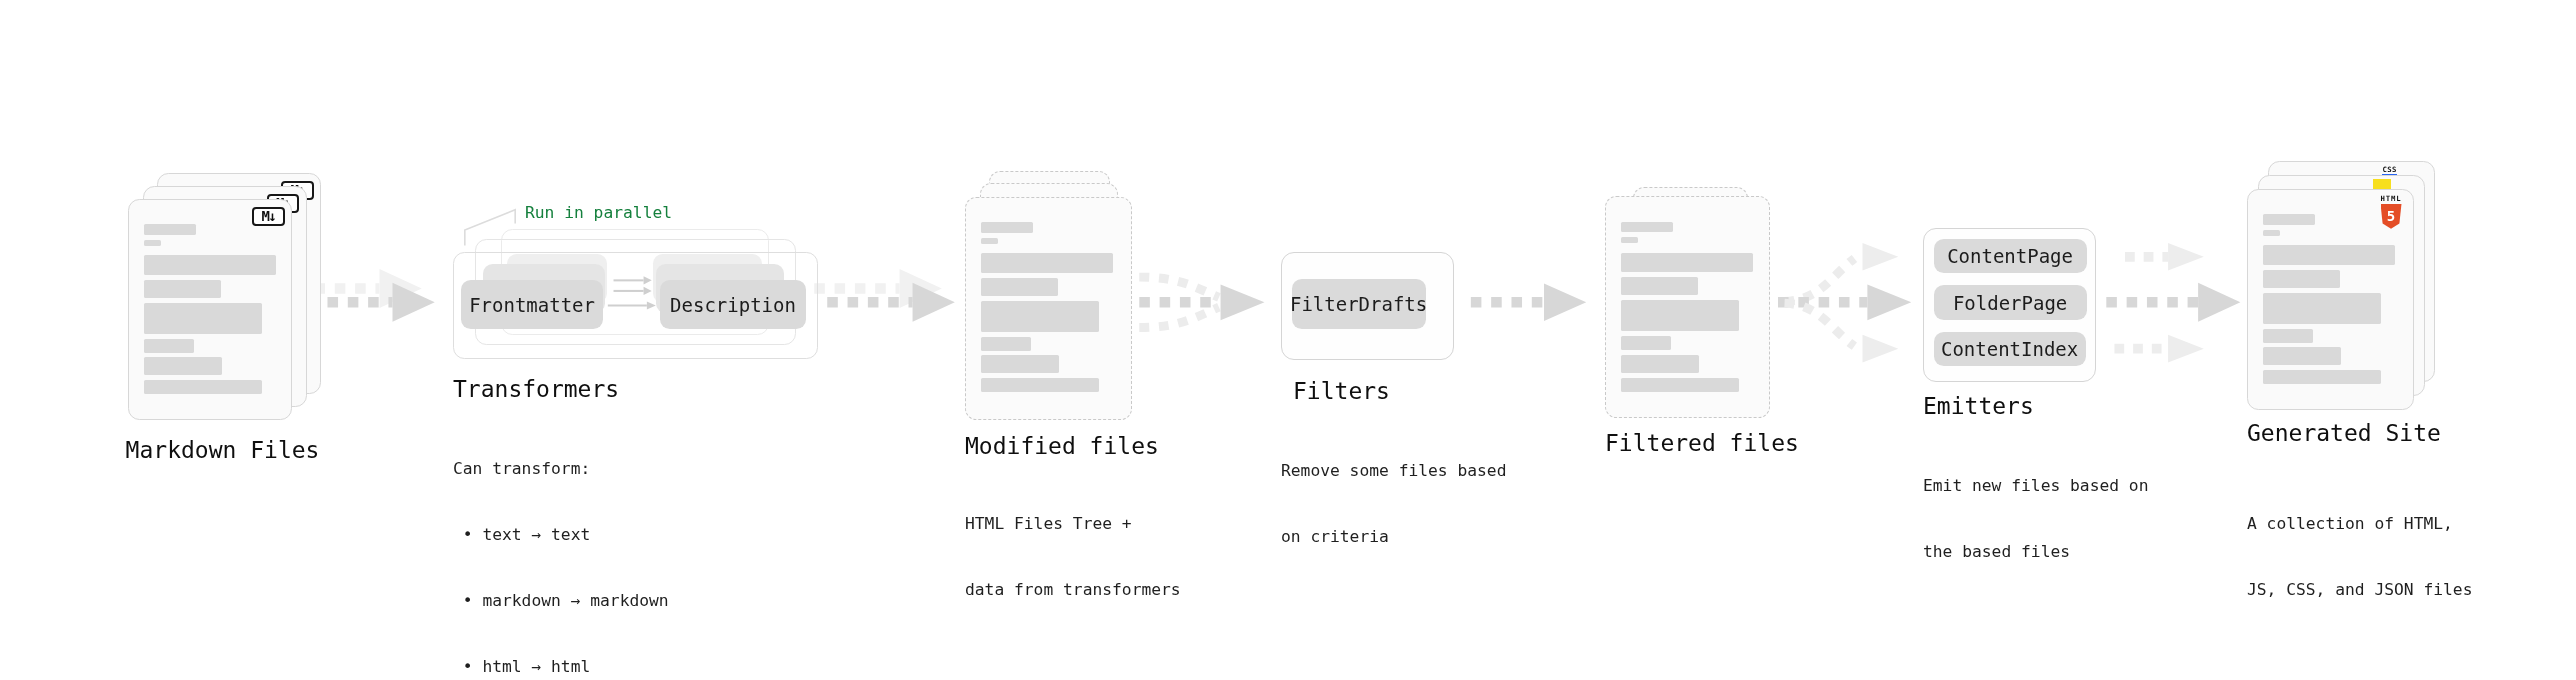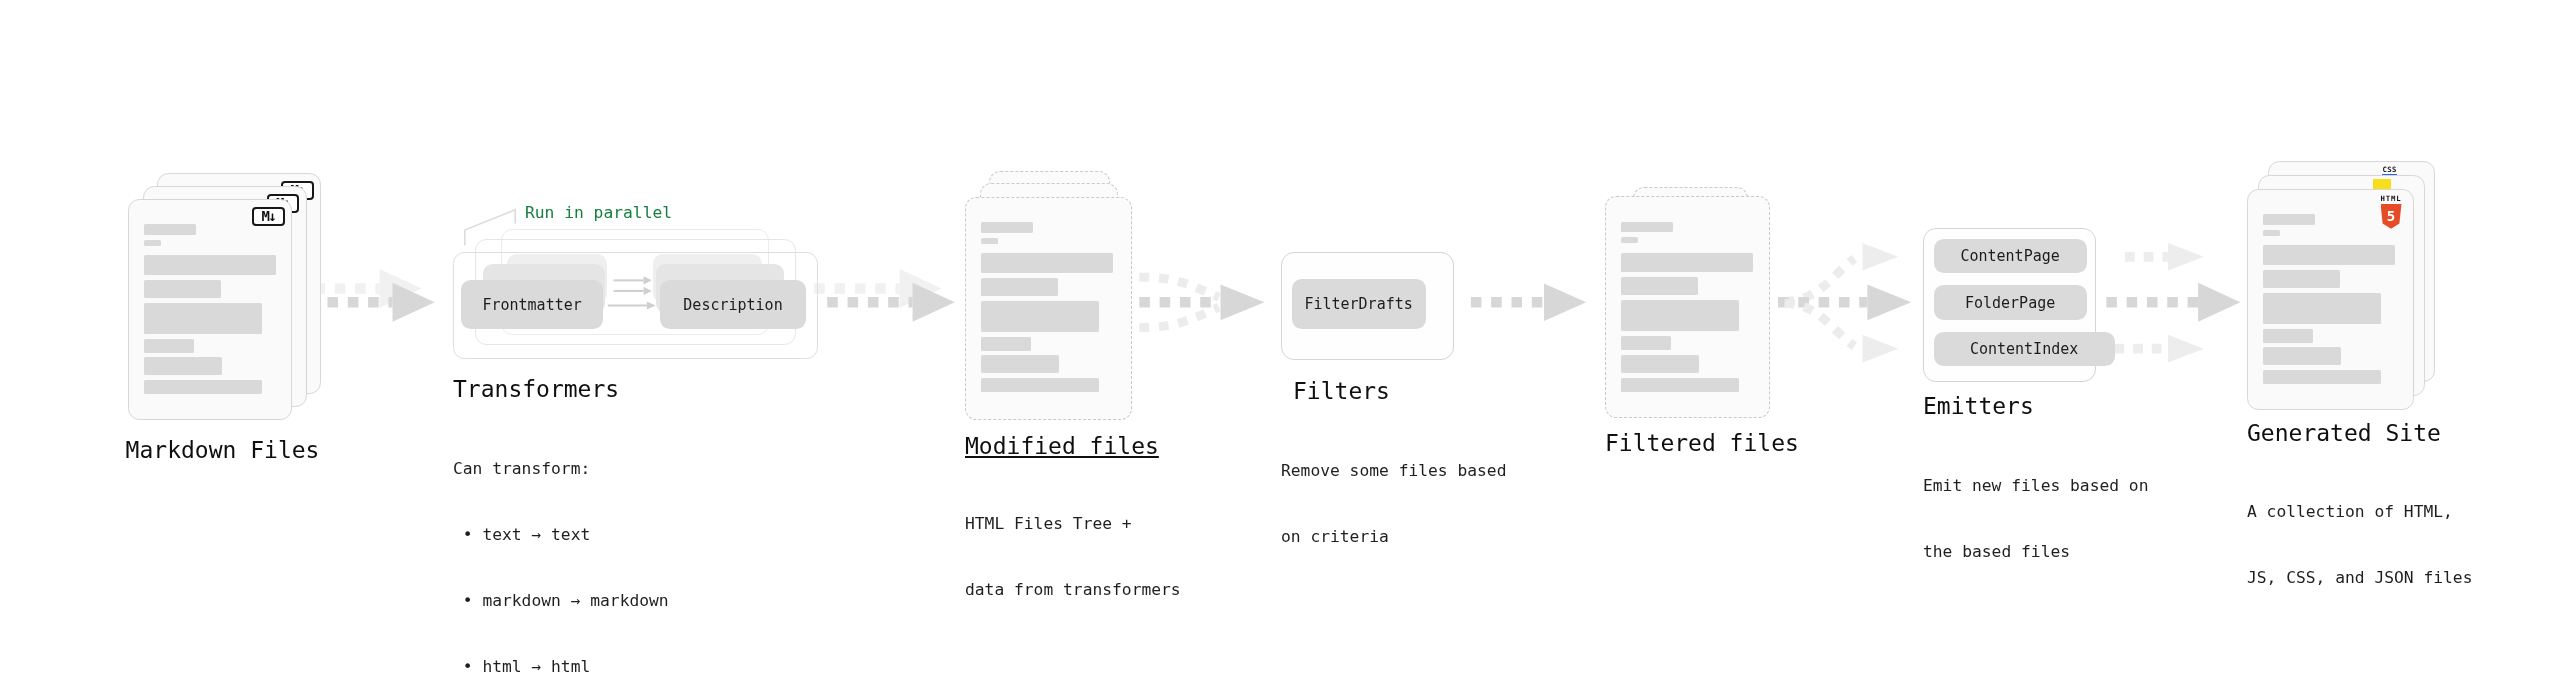--- a/index.html
+++ b/index.html
@@ -59,21 +59,21 @@
   .tbox.mid{border-color:#e5e5e5;}
   .tbox.back{border-color:#ebebeb;}
   .holder{
     position:absolute;background:#fefefe;
     border:1.6px solid #d5d5d5;border-radius:13px;box-sizing:border-box;
   }
   
   .pill{
     position:absolute;background:#dadada;border-radius:9.8px;
     display:flex;align-items:center;justify-content:center;
-    font-size:15px;color:#1c1c1c;white-space:nowrap;
+    font-size:19px;color:#1c1c1c;white-space:nowrap;
   }
   .ghost1{background:#e5e5e5;}
   .ghost2{background:#efefef;}
   
   .label{
     position:absolute;font-size:23px;color:#0f0f0f;white-space:nowrap;
   }
   .desc{position:absolute;font-size:16.3px;line-height:22px;color:#1f1f1f;white-space:pre;}
   .note{position:absolute;font-size:16.3px;color:#15803d;white-space:nowrap;}
   
@@ -212,21 +212,21 @@
           <div class="bar b1"></div>
           <div class="bar b2"></div>
           <div class="bar b3"></div>
           <div class="bar b4"></div>
           <div class="bar b5"></div>
           <div class="bar b6"></div>
           <div class="bar b7"></div>
           <div class="bar b8"></div>
         </div>
     </div>
-    <div class="label" style="left:0;top:262px;text-decoration:underline;">Modified files</div>
+    <div class="label" style="left:0;top:262px;">Modified files</div>
     <div class="desc" style="left:0;top:298px;">
       <div>HTML Files Tree +</div>
       <div>data from transformers</div>
     </div>
   </div>
 
   <div class="stage" style="left:1281px;top:252px;">
     <div class="holder" style="left:0;top:0;width:173px;height:108px;"></div>
     <div class="pill" style="left:10.6px;top:27px;width:134px;height:50px;">FilterDrafts</div>
     <div class="label" style="left:12px;top:126px;">Filters</div>
@@ -250,21 +250,21 @@
           <div class="bar b8"></div>
         </div>
     </div>
     <div class="label" style="left:0;top:245px;">Filtered files</div>
   </div>
 
   <div class="stage" style="left:1923px;top:228px;">
     <div class="holder" style="left:0;top:0;width:173px;height:154px;"></div>
     <div class="pill" style="left:10.6px;top:10.6px;width:153px;height:34px;">ContentPage</div>
     <div class="pill" style="left:10.6px;top:57px;width:153px;height:35px;">FolderPage</div>
-    <div class="pill" style="left:10.6px;top:104px;width:181px;height:34px;">ContentIndex</div>
+    <div class="pill" style="left:10.6px;top:104px;width:152px;height:34px;">ContentIndex</div>
     <div class="label" style="left:0;top:165px;">Emitters</div>
     <div class="desc" style="left:0;top:203px;">
       <div>Emit new files based on</div>
       <div>the based files</div>
     </div>
   </div>
 
   <div class="stage" style="left:2247px;top:161px;">
     <div class="doc" style="left:21px;top:0;width:167px;">
       <div class="css-badge">
@@ -285,20 +285,20 @@
           <div class="bar b2"></div>
           <div class="bar b3"></div>
           <div class="bar b4"></div>
           <div class="bar b5"></div>
           <div class="bar b6"></div>
           <div class="bar b7"></div>
           <div class="bar b8"></div>
         </div>
     </div>
     <div class="label" style="left:0;top:259px;">Generated Site</div>
-    <div class="desc" style="left:0;top:296px;">
+    <div class="desc" style="left:0;top:308px;">
       <div>A collection of HTML,</div>
       <div>JS, CSS, and JSON files</div>
     </div>
   </div>
 
 </div>
 
 
 </body></html>

